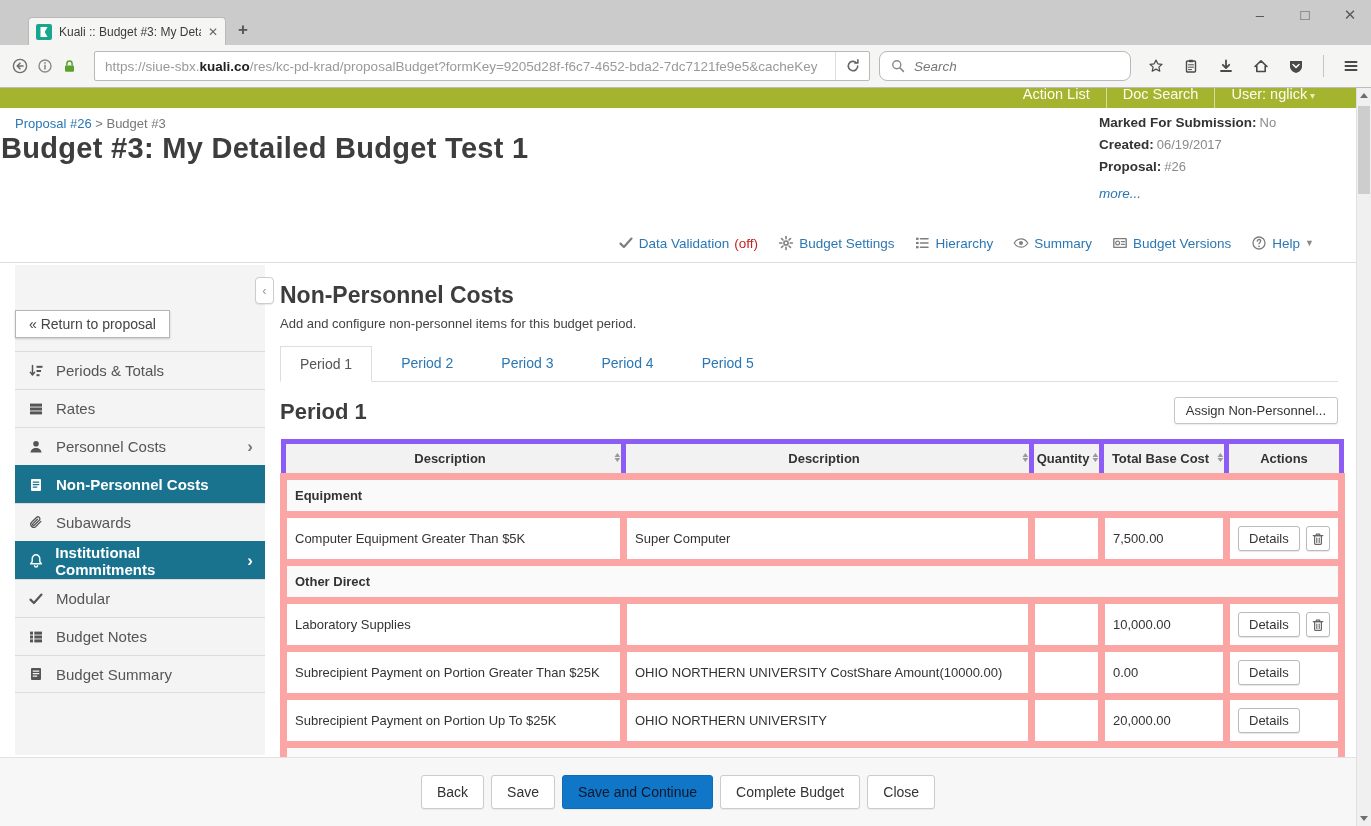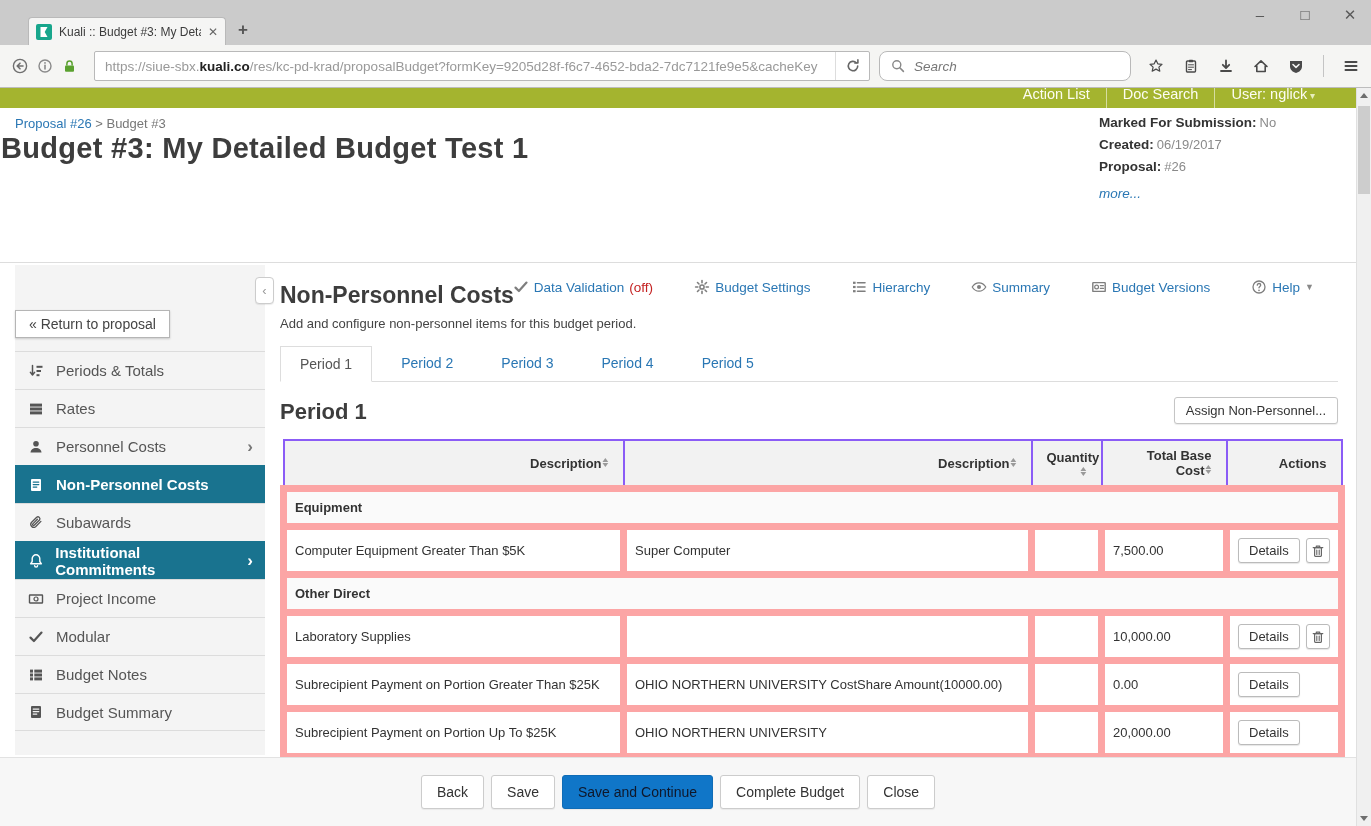--- a/index.html
+++ b/index.html
@@ -36,21 +36,21 @@
   
   .page { position:absolute; top:108px; left:0; right:15px; bottom:0; background:#fff; }
   .breadcrumb { position:absolute; top:8px; left:15px; font-size:13px; color:#777; }
   .breadcrumb a { color:var(--link,#2a77b4); text-decoration:none; }
   .page-title { position:absolute; top:24px; left:1px; font-size:29px; font-weight:bold; letter-spacing:.3px; color:#3d3d3d; }
   .hdr-meta { position:absolute; top:4px; right:42px; width:215px; font-size:13.5px; line-height:22px; }
   .meta-row b { color:#333; }
   .meta-row span { color:#8a8a8a; font-size:13px; padding-left:3px; }
   .more-link { display:inline-block; margin-top:5px; font-style:italic; color:var(--link,#2a77b4); font-size:13.5px; text-decoration:none; }
 
-  .toolbar-row { position:absolute; top:127px; right:42px; display:flex; align-items:flex-start; gap:41px; font-size:13.5px;margin-top:44px; }
+  .toolbar-row { position:absolute; top:127px; right:42px; display:flex; align-items:flex-start; gap:20px; font-size:13.5px; }
   .tool-item { display:flex; align-items:center; gap:5px; color:var(--link,#2a77b4); text-decoration:none; }
   .tool-item .icon { color:#7e7e7e; }
   .tool-suffix { color:#c42222; }
   .tool-caret { font-size:9px; color:#888; }
   .toolbar-divider { position:absolute; top:154px; left:0; right:0; border-bottom:1px solid #ddd; }
 
   
   .sidebar { position:absolute; top:157px; left:15px; width:250px; height:490px; background:#f4f4f4; }
   .collapse-tab { position:absolute; top:12px; right:-9px; width:19px; height:27px; background:#fff; border:1px solid #ccc; border-radius:4px; color:#999; font-size:13px; line-height:25px; text-align:center; box-shadow:0 1px 1px rgba(0,0,0,.08); }
   .return-btn { display:inline-block; margin:45px 0 13px 0; background:#fff; border:1px solid #b5b5b5; box-shadow:0 1px 2px rgba(0,0,0,.18); padding:5px 13px; font-size:14px; color:#444; cursor:pointer; }
@@ -69,21 +69,21 @@
   .section-title { font-size:23px; font-weight:bold; color:#3d3d3d; margin-top:17px; }
   .section-sub { font-size:13px; color:#444; margin-top:7px; }
   .tabs { display:flex; margin-top:15px; border-bottom:1px solid #ddd; }
   .tab-item { padding:9px 19px; font-size:14px; color:var(--link,#2a77b4); margin-bottom:-1px; cursor:pointer; margin-right:10px; }
   .tab-item.active { background:#fff; border:1px solid #ddd; border-bottom:1px solid #fff; color:#555; margin-right:10px; }
   .period-row { position:relative; margin-top:17px; height:30px; }
   .period-heading { font-size:22px; font-weight:bold; color:#3d3d3d; }
   .assign-btn { position:absolute; right:0; top:-2px; background:#fff; border:1px solid #c5c5c5; border-radius:3px; box-shadow:0 1px 1px rgba(0,0,0,.08); padding:5px 11px; font-size:13px; color:#333; cursor:pointer; }
 
   table.costs { width:100%; border-collapse:collapse; margin-top:10px; font-size:13px; color:#333; table-layout:fixed; }
-  .costs th { background:#f2f2f2; border:2px solid #8b5cf6; text-align:right; font-weight:bold; padding:7px 14px; }
+  .costs th { background:#f2f2f2; border:5px solid #8b5cf6; text-align:center; font-weight:bold; padding:7px 0; }
   .costs td { border:7px solid #fca5a5; padding:8px; vertical-align:middle; }
   .costs tr.group td { background:#fafafa; font-weight:bold; padding:8px; }
   .costs tr.data { height:38px; background:#fff; }
   .sort { float:right; display:inline-flex; flex-direction:column; line-height:5px; margin-top:1px; color:#9a9a9a; }
   .sort i { font-style:normal; font-size:7px; transform:scaleX(1.4); }
   .cell-actions { display:flex; gap:6px; align-items:center; }
   .details-btn { background:#fff; border:1px solid #bbb; border-radius:3px; box-shadow:0 1px 1px rgba(0,0,0,.1); padding:4px 10px; font-size:13px; color:#333; cursor:pointer; }
   .trash-btn { background:#fff; border:1px solid #bbb; border-radius:3px; box-shadow:0 1px 1px rgba(0,0,0,.1); width:25px; height:25px; display:flex; align-items:center; justify-content:center; color:#666; cursor:pointer; }
 
   
@@ -341,29 +341,20 @@
         </div>
         <div class="side-item active">
           <span class="icon">
             <svg width="16" height="16" viewBox="0 0 16 16" fill="none" stroke="currentColor" stroke-width="1.4" stroke-linecap="round" stroke-linejoin="round">
               <path d="M8 1.8a3.8 3.8 0 00-3.8 3.8v2.9L2.6 10.8h10.8l-1.6-2.3V5.6A3.8 3.8 0 008 1.8z" stroke-width="1.4"></path>
               <path d="M6.6 12.6a1.5 1.5 0 003 0" stroke-width="1.4"></path>
             </svg>
           </span>
           <span>Institutional Commitments</span>
           <span class="side-chevron">›</span>
-        </div>
-        <div class="side-item">
-          <span class="icon">
-            <svg width="16" height="16" viewBox="0 0 16 16" fill="none" stroke="currentColor" stroke-width="1.4" stroke-linecap="round" stroke-linejoin="round">
-              <rect x="1.5" y="4" width="13" height="8" rx=".5" stroke-width="1.4"></rect>
-              <circle cx="8" cy="8" r="2" stroke-width="1.2"></circle>
-            </svg>
-          </span>
-          <span>Project Income</span>
         </div>
         <div class="side-item">
           <span class="icon">
             <svg width="16" height="16" viewBox="0 0 16 16" fill="none" stroke="currentColor" stroke-width="1.4" stroke-linecap="round" stroke-linejoin="round">
               <path d="M2.5 8.6l3.4 3.4L13.5 3.6" stroke-width="2.2"></path>
             </svg>
           </span>
           <span>Modular</span>
         </div>
         <div class="side-item">

